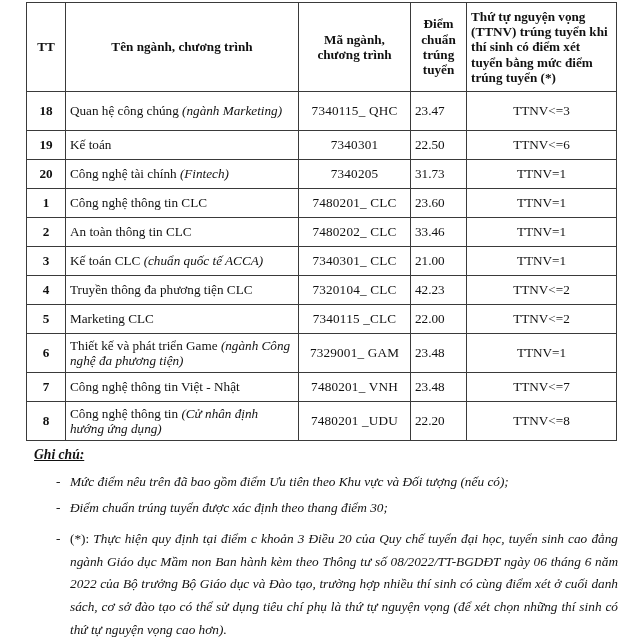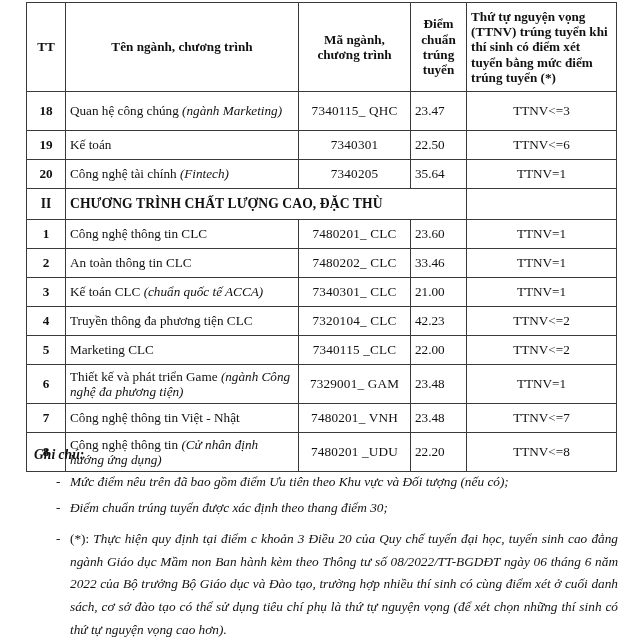--- a/index.html
+++ b/index.html
@@ -120,20 +120,21 @@
     left: 26px;
     top: 448px;
     width: 592px;
     font-size: 13.1px;
     line-height: 1.0;
   }
 
   .notes-heading {
     font-weight: bold;
     font-style: italic;
+    text-decoration: underline;
     font-size: 13.6px;
     margin: 0 0 9px 8px;
   }
 
   .note-item {
     display: flex;
     font-style: italic;
     font-size: 13.3px;
     line-height: 1.62;
     margin-bottom: 5px;
@@ -195,27 +196,22 @@
             <td class="tt">19</td>
             <td class="name"><span>Kế toán</span></td>
             <td class="code">7340301</td>
             <td class="score">22.50</td>
             <td class="ttnv">TTNV&lt;=6</td>
           </tr>
           <tr class="r-short">
             <td class="tt">20</td>
             <td class="name"><span>Công nghệ tài chính </span><span class="it">(Fintech)</span></td>
             <td class="code">7340205</td>
-            <td class="score">35.64</td>
-            <td class="ttnv">TTNV=1</td>
-          </tr>
-          <tr class="section">
-            <td class="section-label">II</td>
-            <td class="section-title" colspan="3">CHƯƠNG TRÌNH CHẤT LƯỢNG CAO, ĐẶC THÙ</td>
-            <td>&nbsp;</td>
+            <td class="score">31.73</td>
+            <td class="ttnv">TTNV=1</td>
           </tr>
           <tr class="r-short">
             <td class="tt">1</td>
             <td class="name"><span>Công nghệ thông tin CLC</span></td>
             <td class="code">7480201_ CLC</td>
             <td class="score">23.60</td>
             <td class="ttnv">TTNV=1</td>
           </tr>
           <tr class="r-short">
             <td class="tt">2</td>

